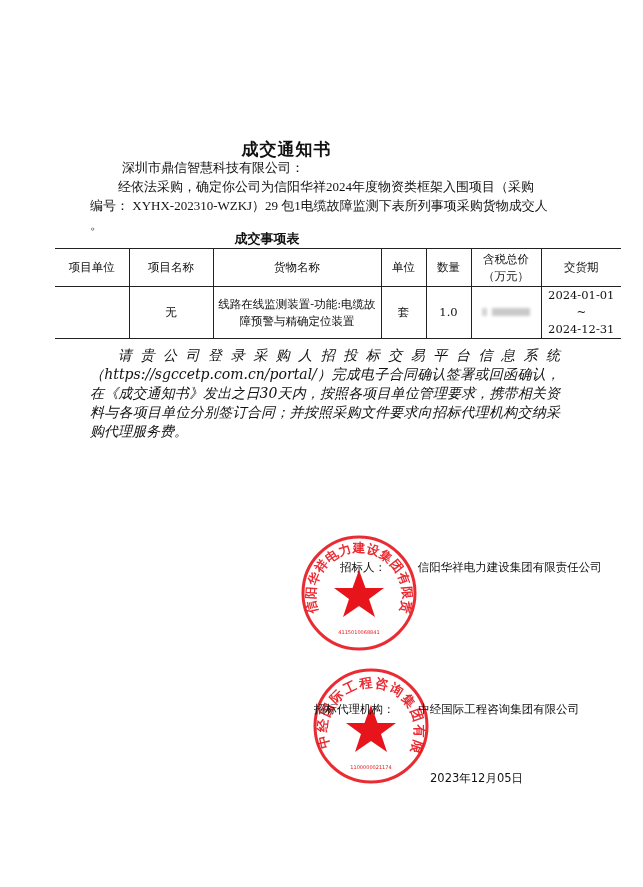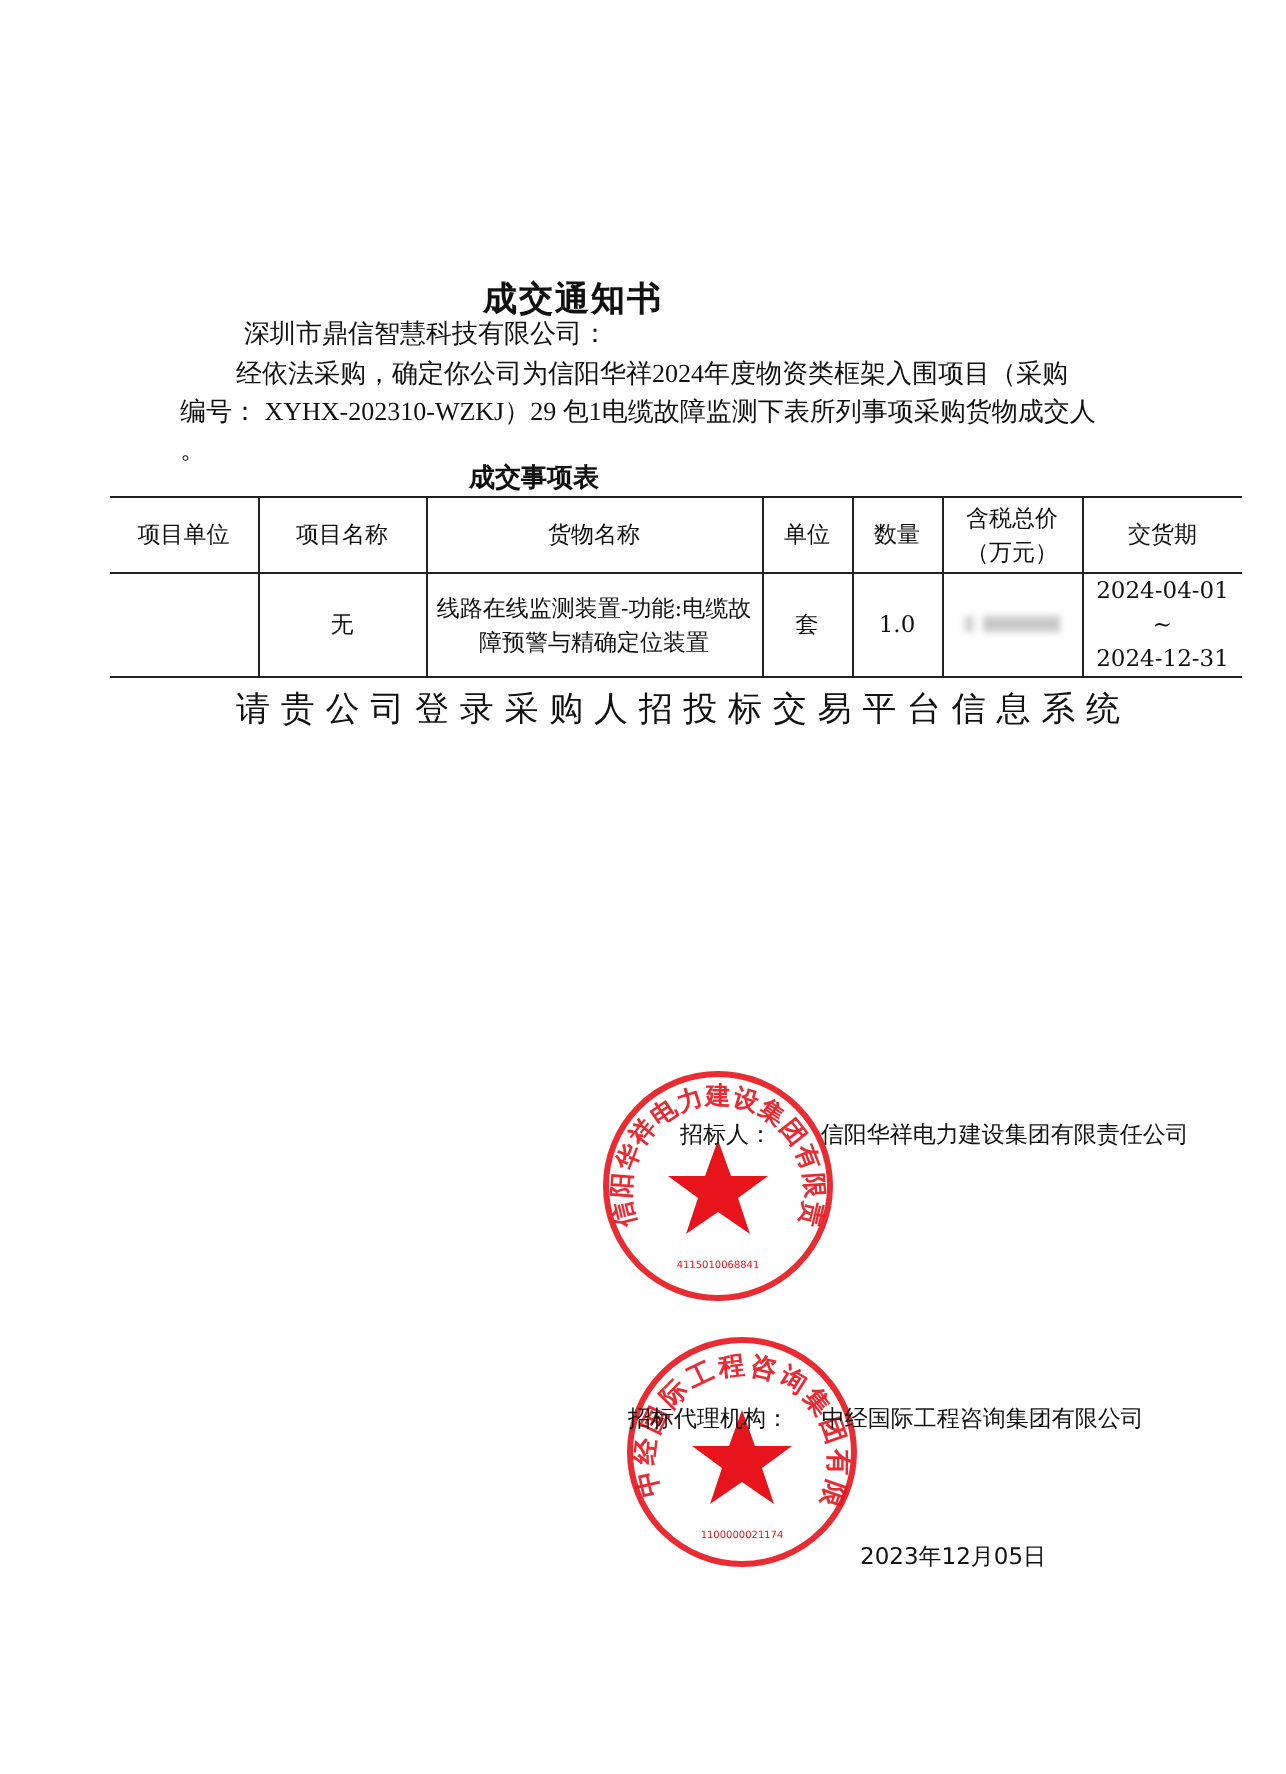--- a/index.html
+++ b/index.html
@@ -17,24 +17,24 @@
                  font-family: "DejaVu Sans", "Liberation Sans", sans-serif; }
   table.items { position: absolute; left: 55px; top: 248px; width: 566px; border-collapse: collapse;
                 font-size: 11.5px; table-layout: fixed; }
   table.items td, table.items th { border: 1.5px solid #222; text-align: center; vertical-align: middle;
                 padding: 0 3px; font-weight: normal; line-height: 17px; }
   table.items tr > *:first-child { border-left: none; }
   table.items tr > *:last-child { border-right: none; }
   table.items thead tr { height: 38px; }
   table.items tbody tr { height: 38px; }
   .blurred { display: inline-block; width: 48px; height: 8px; background: linear-gradient(90deg,#c8c8c8 0 10%,#fff 10% 20%,#bcbcbc 20% 100%); filter: blur(1.5px); opacity: .8; }
-  .para2 { left: 90px; top: 346px; width: 470px; white-space: normal; font-size: 17px; line-height: 19px; }
+  .para2 { left: 90px; top: 346px; width: 470px; white-space: normal; font-size: 14px; line-height: 19px; font-style: italic; }
   .para2 p { margin: 0; }
   .justify-spread { text-align: justify; text-align-last: justify; text-indent: 28px; }
-  .sign-line { font-size: 11.5px; font-family: Liberation Sans, sans-serif; }
+  .sign-line { font-size: 11.5px; font-family: Liberation Mono, monospace; }
   .seal { position: absolute; }
   .date { font-size: 11.5px; font-family: "DejaVu Sans", "Liberation Sans", sans-serif; }
 </style>
 </head>
 <body>
 
 <div class="abs title">成交通知书</div>
 
 <div class="abs body-text recipient">深圳市鼎信智慧科技有限公司：</div>
 
@@ -72,29 +72,30 @@
   </thead>
   <tbody>
     <tr>
       <td></td>
       <td>无</td>
       <td style="white-space:normal;">线路在线监测装置-功能:电缆故障预警与精确定位装置</td>
       <td>套</td>
       <td>1.0</td>
       <td><span class="blurred"></span></td>
       <td>
-        <div>2024-04-01 ~</div>
+        <div>2024-01-01 ~</div>
         <div>2024-12-31</div>
       </td>
     </tr>
   </tbody>
 </table>
 
 <div class="abs para2">
   <p class="justify-spread">请贵公司登录采购人招投标交易平台信息系统</p>
+  <p style="text-align:justify;">（https://sgccetp.com.cn/portal/）完成电子合同确认签署或回函确认，在《成交通知书》发出之日30天内，按照各项目单位管理要求，携带相关资料与各项目单位分别签订合同；并按照采购文件要求向招标代理机构交纳采购代理服务费。</p>
 </div>
 
 <svg class="seal" style="left:300px; top:534px;" width="118" height="118" viewBox="0 0 118 118">
   <defs>
     <path id="arc1" d="M 18 78 A 44 44 0 1 1 100 78"></path>
   </defs>
   <circle cx="59" cy="59" r="56" fill="none" stroke="#e8141c" stroke-width="3" opacity="0.9"></circle>
   <text font-size="12.5" font-weight="bold" fill="#e8141c" opacity="0.9" font-family="DejaVu Sans, sans-serif">
     <textPath href="#arc1" startOffset="0" textLength="210">信阳华祥电力建设集团有限责任公司</textPath>
   </text>

